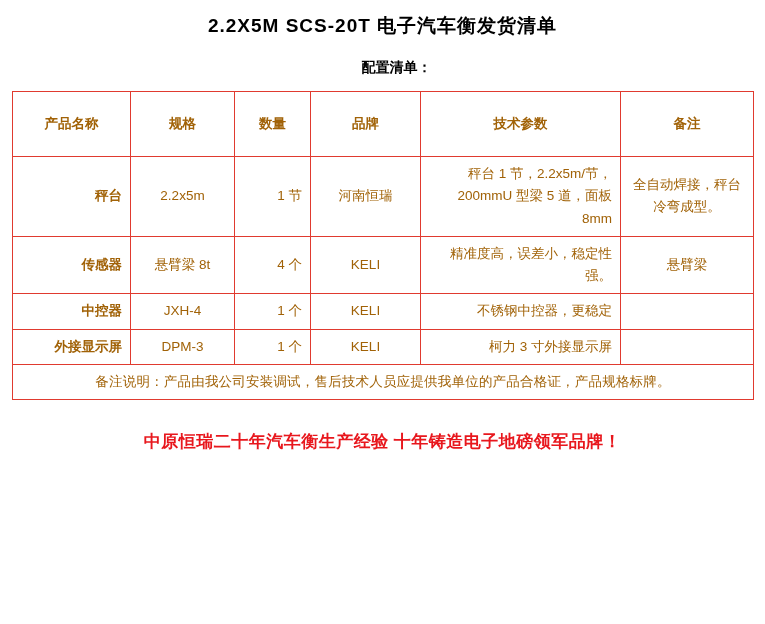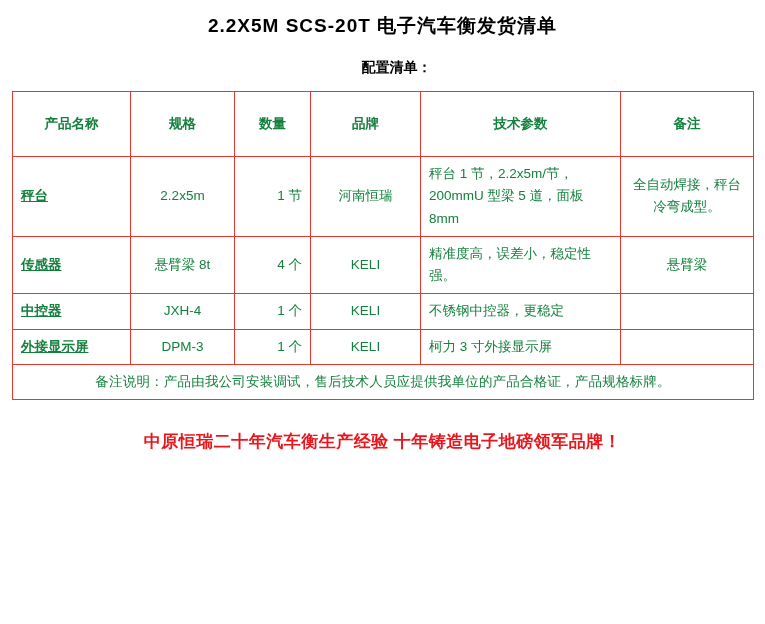--- a/index.html
+++ b/index.html
@@ -43,44 +43,43 @@
     margin-left: 12px;
     width: 741px;
     border: 1px solid #e03a2f;
   }
   table.spec td {
     border: 1px solid #e03a2f;
     font-size: 13.5px;
     padding: 6px 8px;
     vertical-align: middle;
     line-height: 1.65;
-    color: #15803d;
+    color: #a16207;
   }
   .hdr td {
     text-align: center;
     font-weight: bold;
     font-size: 14px;
     height: 52px;
   }
   .c-name {
-    text-align: left;
+    text-align: right;
     font-weight: bold;
-    text-decoration: underline;
   }
   .c-spec, .c-qty-center {
     text-align: center;
   }
   .c-left {
     text-align: right;
   }
   .c-brand {
     text-align: center;
   }
   .c-param {
-    text-align: left;
+    text-align: right;
   }
   .c-remark {
     text-align: center;
   }
   .c-remark-center {
     text-align: center;
   }
   .note-row td {
     text-align: center;
     font-size: 13.5px;

